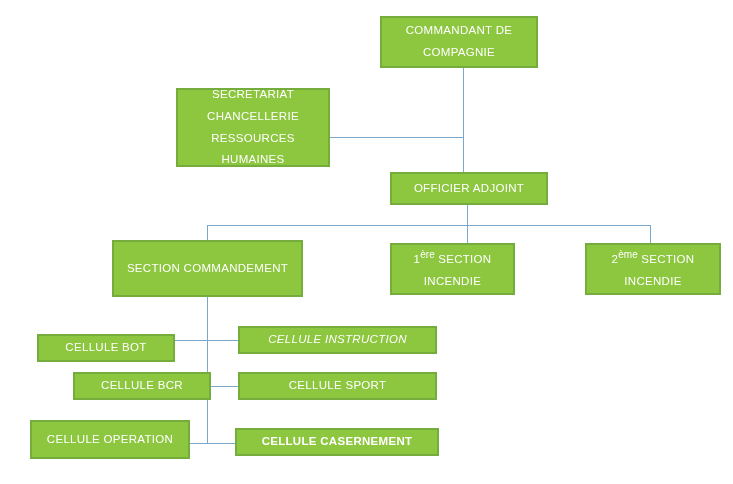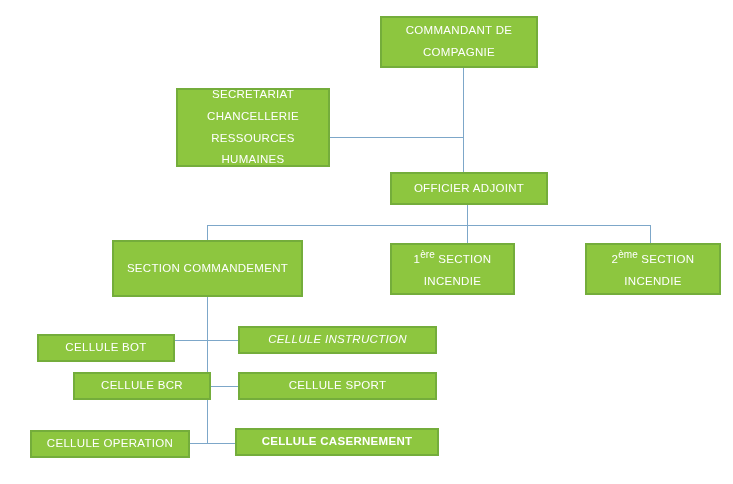--- a/index.html
+++ b/index.html
@@ -88,21 +88,21 @@
   </div>
 
   <div class="node" style="left: 37px; top: 372px; width: 138px; height: 28px; color: rgb(255, 255, 255); margin-left: 36px;">
     <span class="line">CELLULE BCR</span>
   </div>
 
   <div class="node" style="left: 238px; top: 372px; width: 199px; height: 28px; color: rgb(255, 255, 255);">
     <span class="line">CELLULE SPORT</span>
   </div>
 
-  <div class="node" style="left: 30px; top: 430px; width: 160px; height: 28px; color: rgb(255, 255, 255);">
+  <div class="node" style="left: 30px; top: 420px; width: 160px; height: 39px; color: rgb(255, 255, 255);">
     <span class="line">CELLULE OPERATION</span>
   </div>
 
   <div class="node" style="left: 235px; top: 428px; width: 204px; height: 28px; color: rgb(255, 255, 255); font-weight: bold;">
     <span class="line">CELLULE  CASERNEMENT</span>
   </div>
 
 </div>
 
 </body></html>

